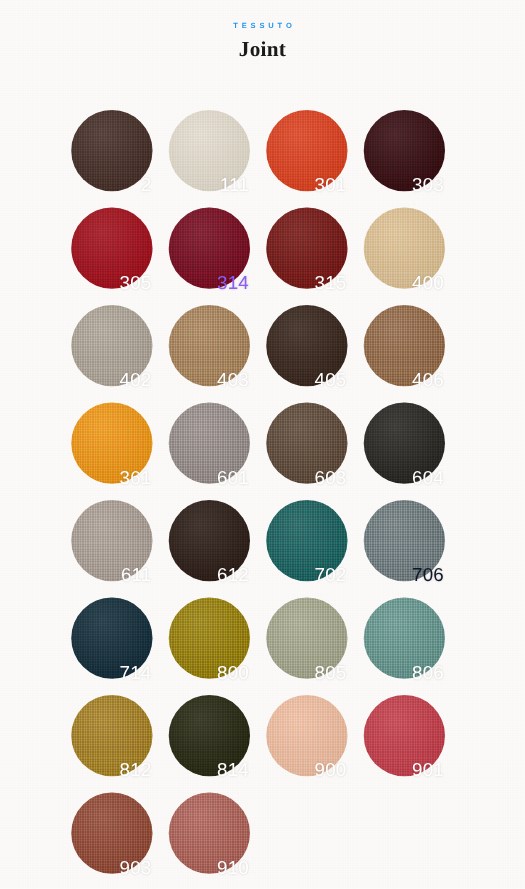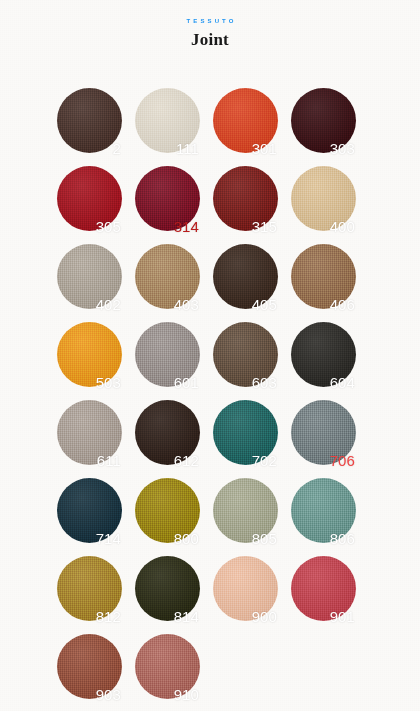--- a/index.html
+++ b/index.html
@@ -123,21 +123,21 @@
     <div class="swatch">
       <div class="swatch-disc" style="background: rgb(58, 16, 20);"></div>
       <span class="swatch-label" style="color: rgb(255, 255, 255);">303</span>
     </div>
     <div class="swatch">
       <div class="swatch-disc" style="background: rgb(163, 19, 31);"></div>
       <span class="swatch-label" style="color: rgb(255, 255, 255);">305</span>
     </div>
     <div class="swatch">
       <div class="swatch-disc" style="background: rgb(124, 16, 36);"></div>
-      <span class="swatch-label" style="color: #b91c1c; margin-top: 32px;">314</span>
+      <span class="swatch-label" style="color: #8b5cf6; margin-top: 32px;">314</span>
     </div>
     <div class="swatch">
       <div class="swatch-disc" style="background: rgb(122, 28, 25);"></div>
       <span class="swatch-label" style="color: rgb(255, 255, 255);">315</span>
     </div>
     <div class="swatch">
       <div class="swatch-disc" style="background: rgb(221, 194, 152);"></div>
       <span class="swatch-label" style="color: rgb(255, 255, 255);">400</span>
     </div>
     <div class="swatch">
@@ -151,21 +151,21 @@
     <div class="swatch">
       <div class="swatch-disc" style="background: rgb(60, 42, 32);"></div>
       <span class="swatch-label" style="color: rgb(255, 255, 255);">405</span>
     </div>
     <div class="swatch">
       <div class="swatch-disc" style="background: rgb(152, 113, 79);"></div>
       <span class="swatch-label" style="color: rgb(255, 255, 255);">406</span>
     </div>
     <div class="swatch">
       <div class="swatch-disc" style="background: rgb(236, 155, 28);"></div>
-      <span class="swatch-label" style="color: rgb(255, 255, 255);">503</span>
+      <span class="swatch-label" style="color: rgb(255, 255, 255);">361</span>
     </div>
     <div class="swatch">
       <div class="swatch-disc" style="background: rgb(155, 147, 144);"></div>
       <span class="swatch-label" style="color: rgb(255, 255, 255);">601</span>
     </div>
     <div class="swatch">
       <div class="swatch-disc" style="background: rgb(100, 80, 63);"></div>
       <span class="swatch-label" style="color: rgb(255, 255, 255);">603</span>
     </div>
     <div class="swatch">
@@ -179,21 +179,21 @@
     <div class="swatch">
       <div class="swatch-disc" style="background: rgb(48, 33, 26);"></div>
       <span class="swatch-label" style="color: rgb(255, 255, 255);">612</span>
     </div>
     <div class="swatch">
       <div class="swatch-disc" style="background: rgb(31, 102, 99);"></div>
       <span class="swatch-label" style="color: rgb(255, 255, 255);">702</span>
     </div>
     <div class="swatch">
       <div class="swatch-disc" style="background: rgb(118, 130, 133);"></div>
-      <span class="swatch-label" style="color: #ef4444;">706</span>
+      <span class="swatch-label" style="color: #0f172a;">706</span>
     </div>
     <div class="swatch">
       <div class="swatch-disc" style="background: rgb(23, 50, 63);"></div>
       <span class="swatch-label" style="color: rgb(255, 255, 255);">714</span>
     </div>
     <div class="swatch">
       <div class="swatch-disc" style="background: rgb(155, 134, 17);"></div>
       <span class="swatch-label" style="color: rgb(255, 255, 255);">800</span>
     </div>
     <div class="swatch">

